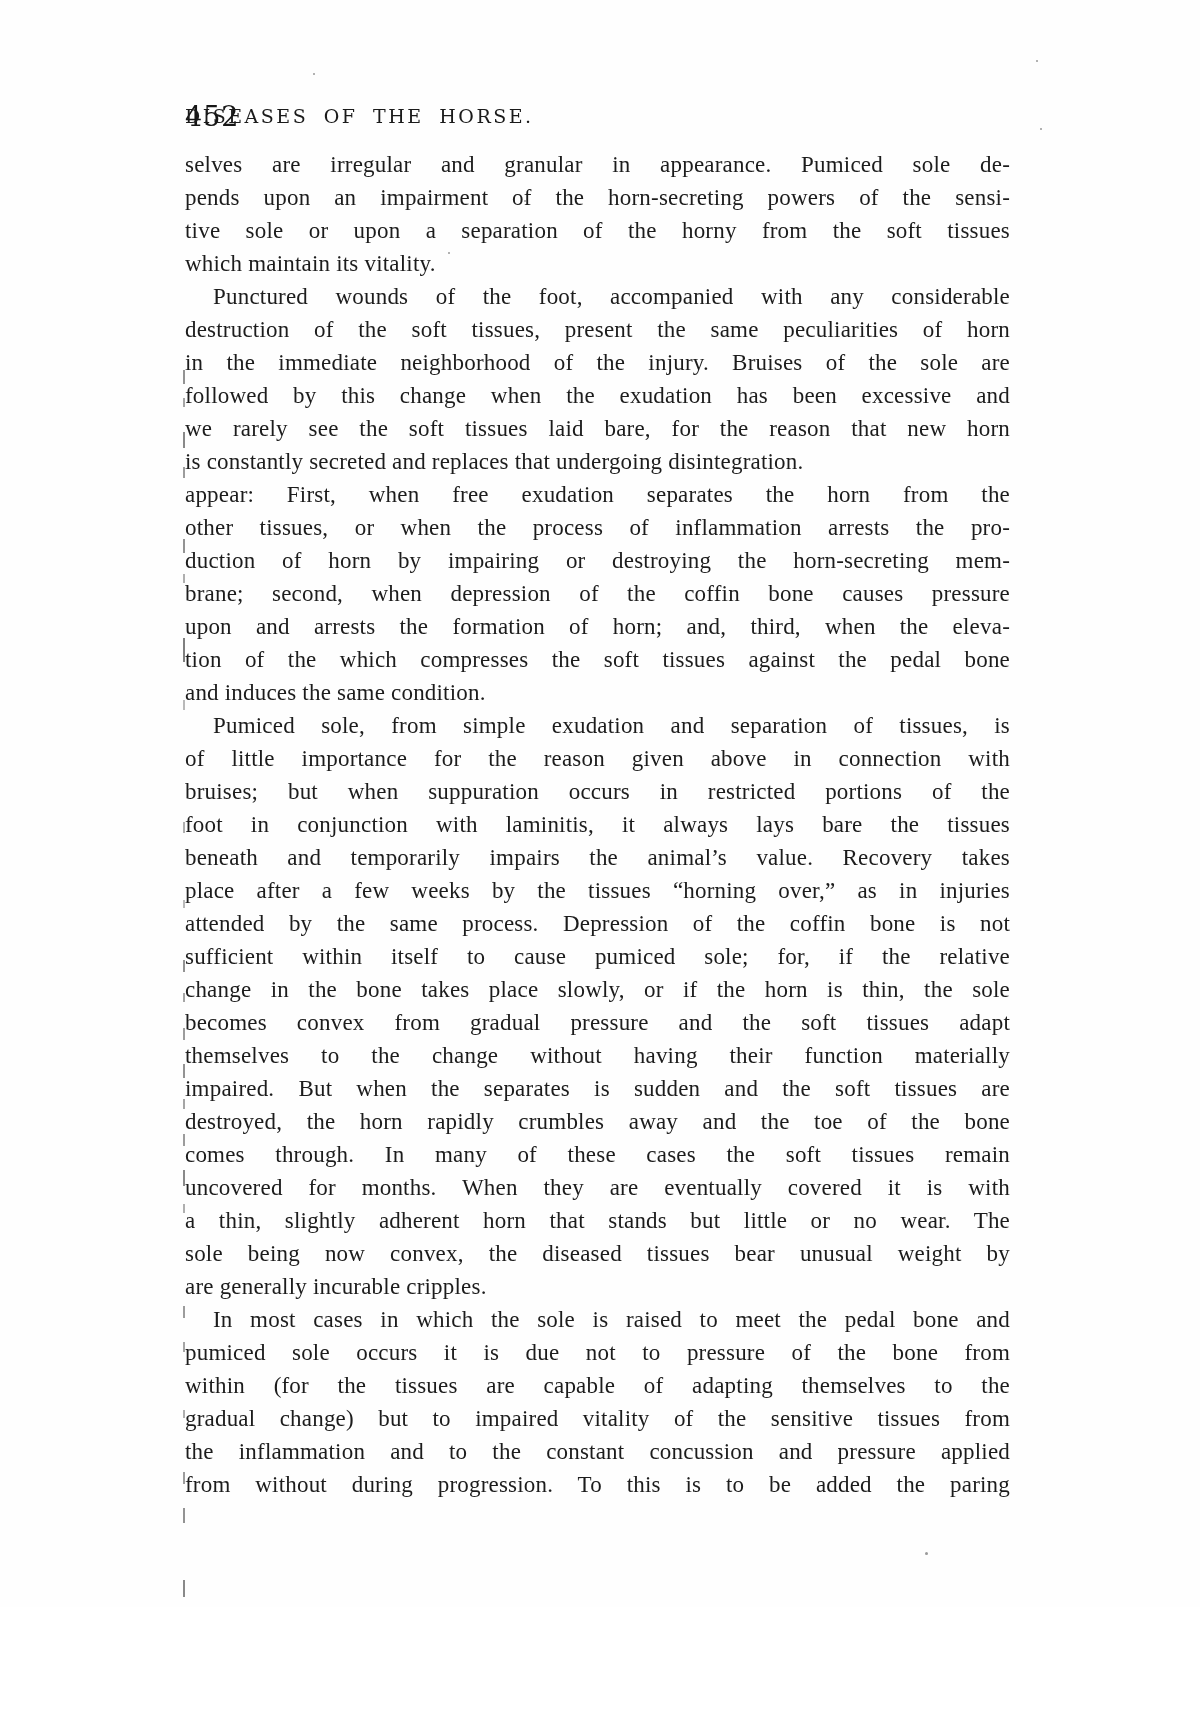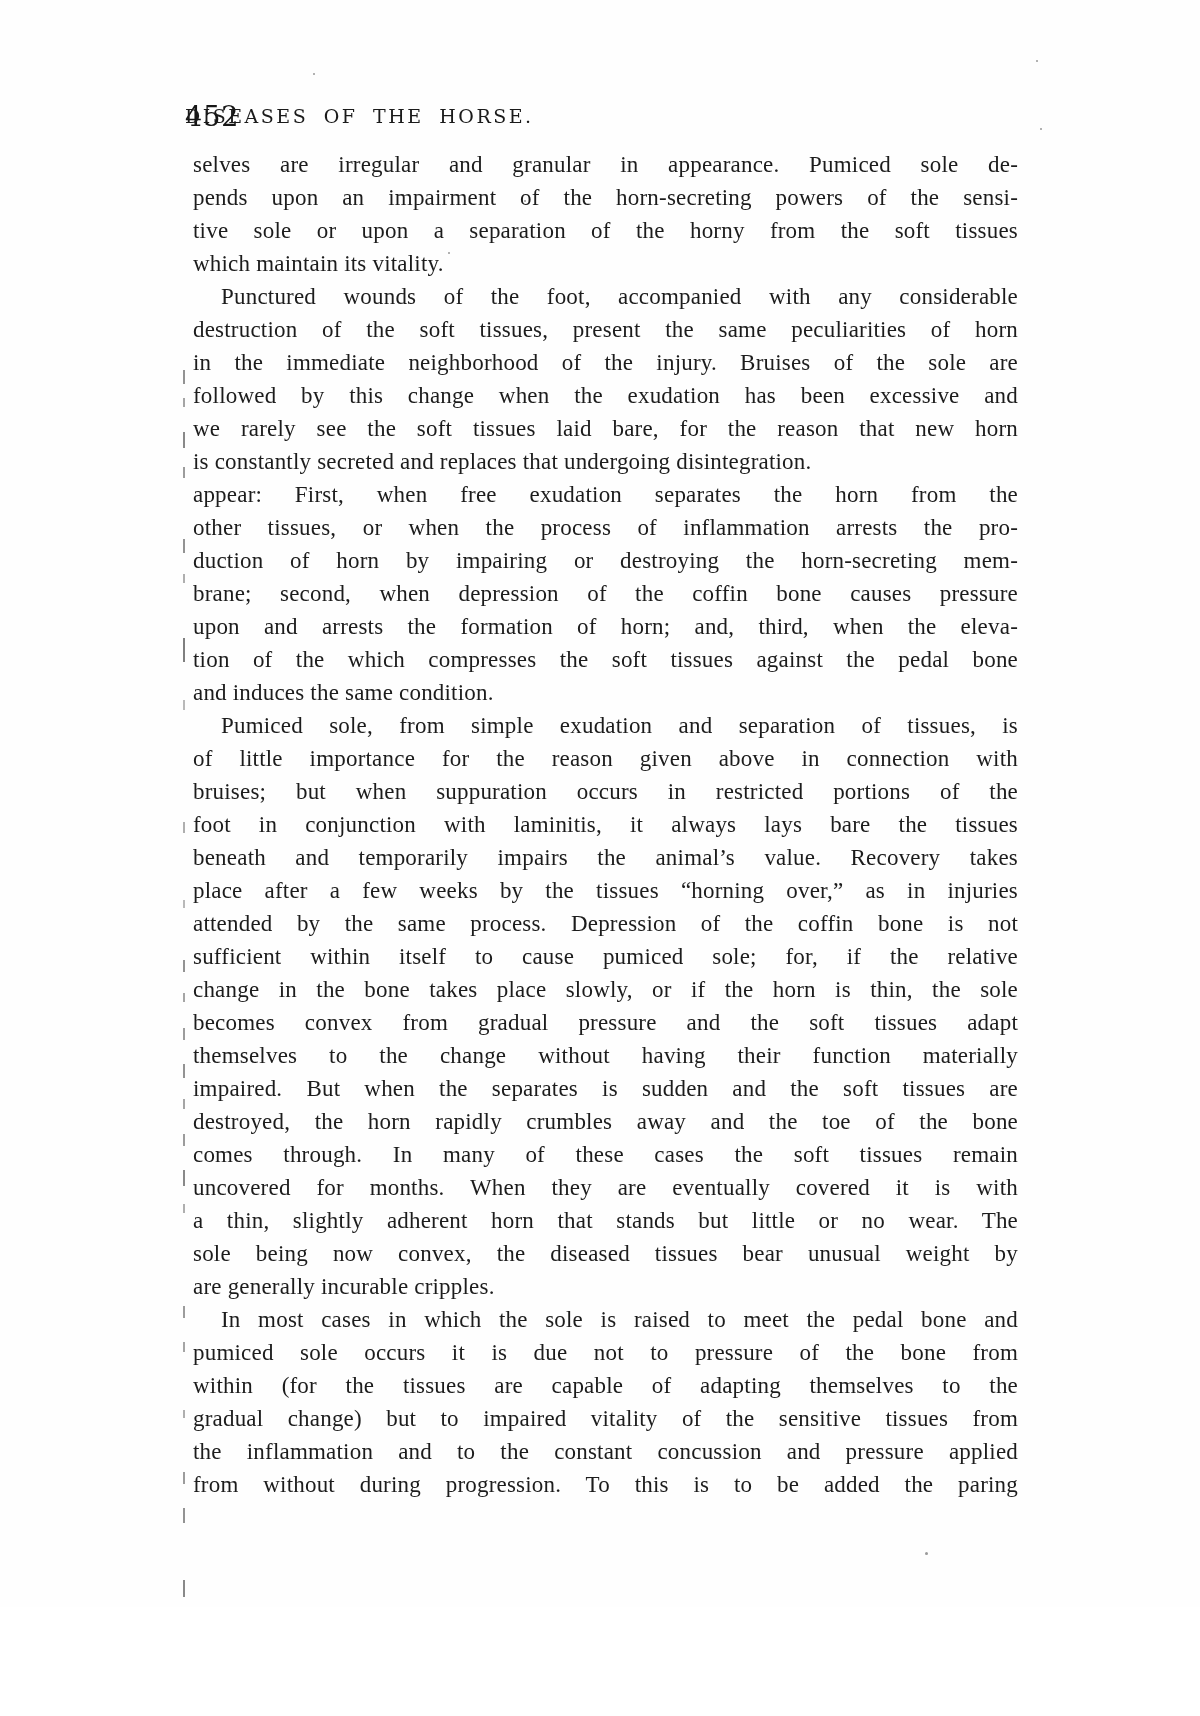--- a/index.html
+++ b/index.html
@@ -17,21 +17,21 @@
     font-family:"DejaVu Serif", serif;
     font-size:27px;letter-spacing:1px;color:#161616;
   }
   .running-title{
     position:absolute;left:0;right:0;top:4px;
     text-align:left;
     font-family:"DejaVu Serif", serif;
     font-size:19px;letter-spacing:2.5px;word-spacing:7px;color:#1a1a1a;
   }
   .text-block{
-    position:absolute;top:148px;left:185px;width:825px;margin-left:8px;
+    position:absolute;top:148px;left:185px;width:825px;
   }
   .line{
     height:33px;line-height:33px;
     font-size:23px;letter-spacing:0.2px;
     text-align:justify;
     text-align-last:justify;
     overflow:hidden;
     white-space:normal;
   }
   .line.para-end{text-align-last:left;}

